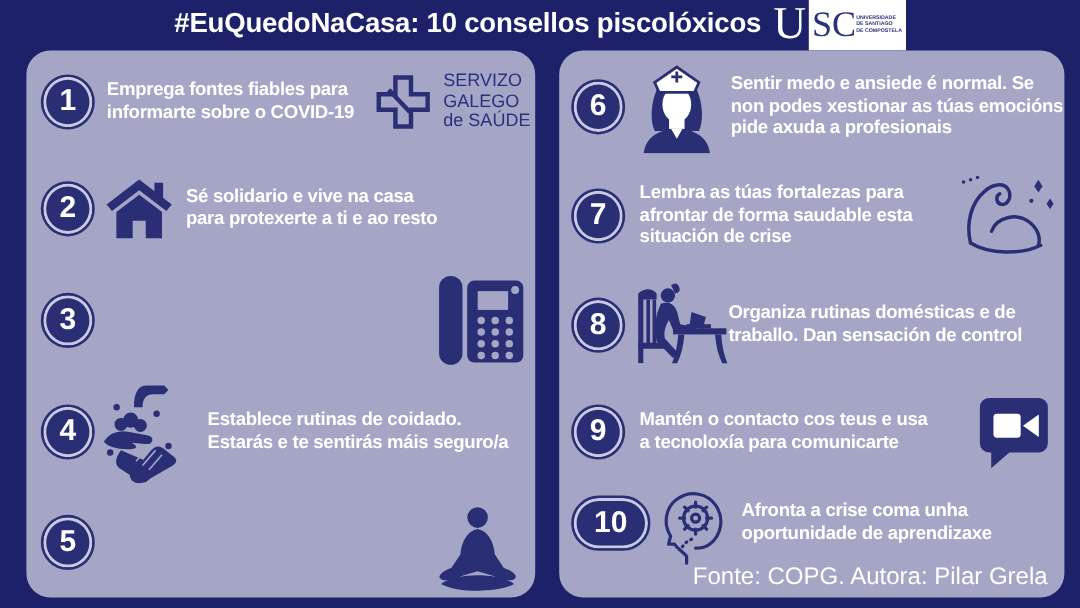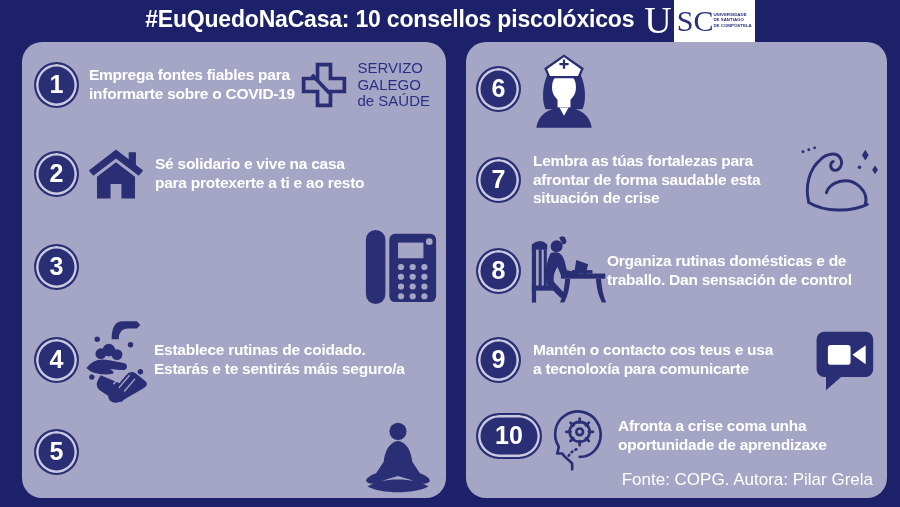--- a/index.html
+++ b/index.html
@@ -34,24 +34,24 @@
     box-shadow:inset 0 0 0 2.5px #c9c9e0;
     display:flex;align-items:center;justify-content:center;
     color:#fff;font-size:25px;font-weight:bold;line-height:1;padding-bottom:1px;box-sizing:content-box}
   .badge.wide{width:62px;border-radius:24px}
   .ml12{margin-left:12px}.ml10{margin-left:10px}
 
   .tip-text{color:#fff;font-weight:bold;font-size:15.5px;line-height:1.2;
     letter-spacing:-.25px;white-space:pre-line}
   .phone-number{color:var(--ink,#2a2f75);font-size:23px;font-weight:bold;letter-spacing:0;margin-left:5px;white-space:nowrap}
 
-  .sergas{display:flex;align-items:center;gap:8px;margin-left:auto;margin-right:16px}
+  .sergas{display:flex;align-items:center;gap:8px;margin-left:auto;margin-right:4px}
   .sergas-text{color:var(--ink_text,#2a3080);font-size:15px;font-weight:400;line-height:1.1;white-space:pre-line}
 
-  .footer-text{color:#fff;font-size:17px;font-weight:400}
+  .footer-text{color:#fff;font-size:20px;font-weight:400}
 
   .ink{fill:var(--ink,#2a2f75)}
   .ink-s{stroke:var(--ink,#2a2f75);fill:none}
   .panelfill{fill:var(--panel,#a5a6c6)}
   svg{flex-shrink:0;display:block}
 </style>
 </head>
 <body>
 
 <div class="header">
@@ -132,21 +132,21 @@
         <path d="M6 56 q8 -12 24 -9 l16 3 q6 1 5 5 t-7 3 l-12 -1 q10 6 -4 6 q-16 0 -22 -7 z"></path>
         <path d="M30 88 l20 -24 q5 -6 11 -2 l10 8 q5 4 -1 8 l-24 14 q-8 5 -14 0 z"></path>
         <path d="M22 64 l28 12 q6 3 3 8 l-5 7 q-4 5 -10 1 l-18 -12 q-6 -5 2 -16 z"></path>
         <circle cx="12" cy="66" r="3"></circle>
           <circle cx="66" cy="60" r="3"></circle>
       </g>
       <g stroke="var(--panel,#a5a6c6)" stroke-width="1.5" fill="none">
         <path d="M36 74 l12 -14 M42 78 l12 -14 M48 82 l12 -14"></path>
       </g>
     </svg>
-    <div class="tip-text" style="margin-left:1px">Establece rutinas de coidado.
+    <div class="tip-text" style="margin-left:20px">Establece rutinas de coidado.
 Estarás e te sentirás máis seguro/a</div>
   </div>
 
   <div class="row r5">
     <div class="badge ml12">5</div>
     <svg viewBox="0 0 92 84" width="88" height="80" style="margin-left:auto;margin-right:4px;align-self:flex-end">
       <circle class="ink" cx="46" cy="14" r="9"></circle>
       <path class="ink" d="M46 24 c-10 2 -14 12 -15 22 l-8 12 c-6 2 -12 6 -10 9 c4 4 14 1 19 -2 l14 -4 l14 4 c5 3 15 6 19 2 c2 -3 -4 -7 -10 -9 l-8 -12 c-1 -10 -5 -20 -15 -22 z"></path>
       <path class="ink" d="M14 72 c14 -10 50 -10 64 0 c-14 8 -50 8 -64 0 z"></path>
     </svg>
@@ -160,20 +160,23 @@
     <div class="badge ml10">6</div>
     <svg viewBox="0 0 76 84" width="70" height="78" style="margin-left:8px">
       <path class="ink" d="M20 26 c-6 14 -6 30 -2 38 h40 c4 -8 4 -24 -2 -38 z"></path>
       <ellipse fill="#fff" cx="38" cy="40" rx="13" ry="16"></ellipse>
       <rect fill="#fff" x="31" y="52" width="14" height="10"></rect>
       <path class="ink" d="M8 84 c2 -16 16 -22 30 -22 c14 0 28 6 30 22 z"></path>
       <path fill="#fff" d="M33 62 l5 9 l5 -9 z"></path>
       <path fill="#fff" stroke="var(--ink,#2a2f75)" stroke-width="2.5" d="M18 20 L38 6 L58 20 L54 29 H22 Z"></path>
       <path class="ink-s" stroke-width="2.5" d="M33 15 h10 M38 10 v10"></path>
     </svg>
+    <div class="tip-text" style="margin-left:10px">Sentir medo e ansiede é normal. Se
+non podes xestionar as túas emocións
+pide axuda a profesionais</div>
   </div>
 
   <div class="row r7">
     <div class="badge ml10">7</div>
     <div class="tip-text" style="margin-left:12px">Lembra as túas fortalezas para
 afrontar de forma saudable esta
 situación de crise</div>
     <svg viewBox="0 0 86 78" width="84" height="76" style="margin-left:auto;margin-right:6px">
       <g class="ink-s" stroke-width="3" stroke-linecap="round" stroke-linejoin="round">
         <path d="M12 62 C8 46 12 28 24 18 C30 12 40 10 44 16 C48 22 44 30 38 29 C34 28 33 22 37 20"></path>

